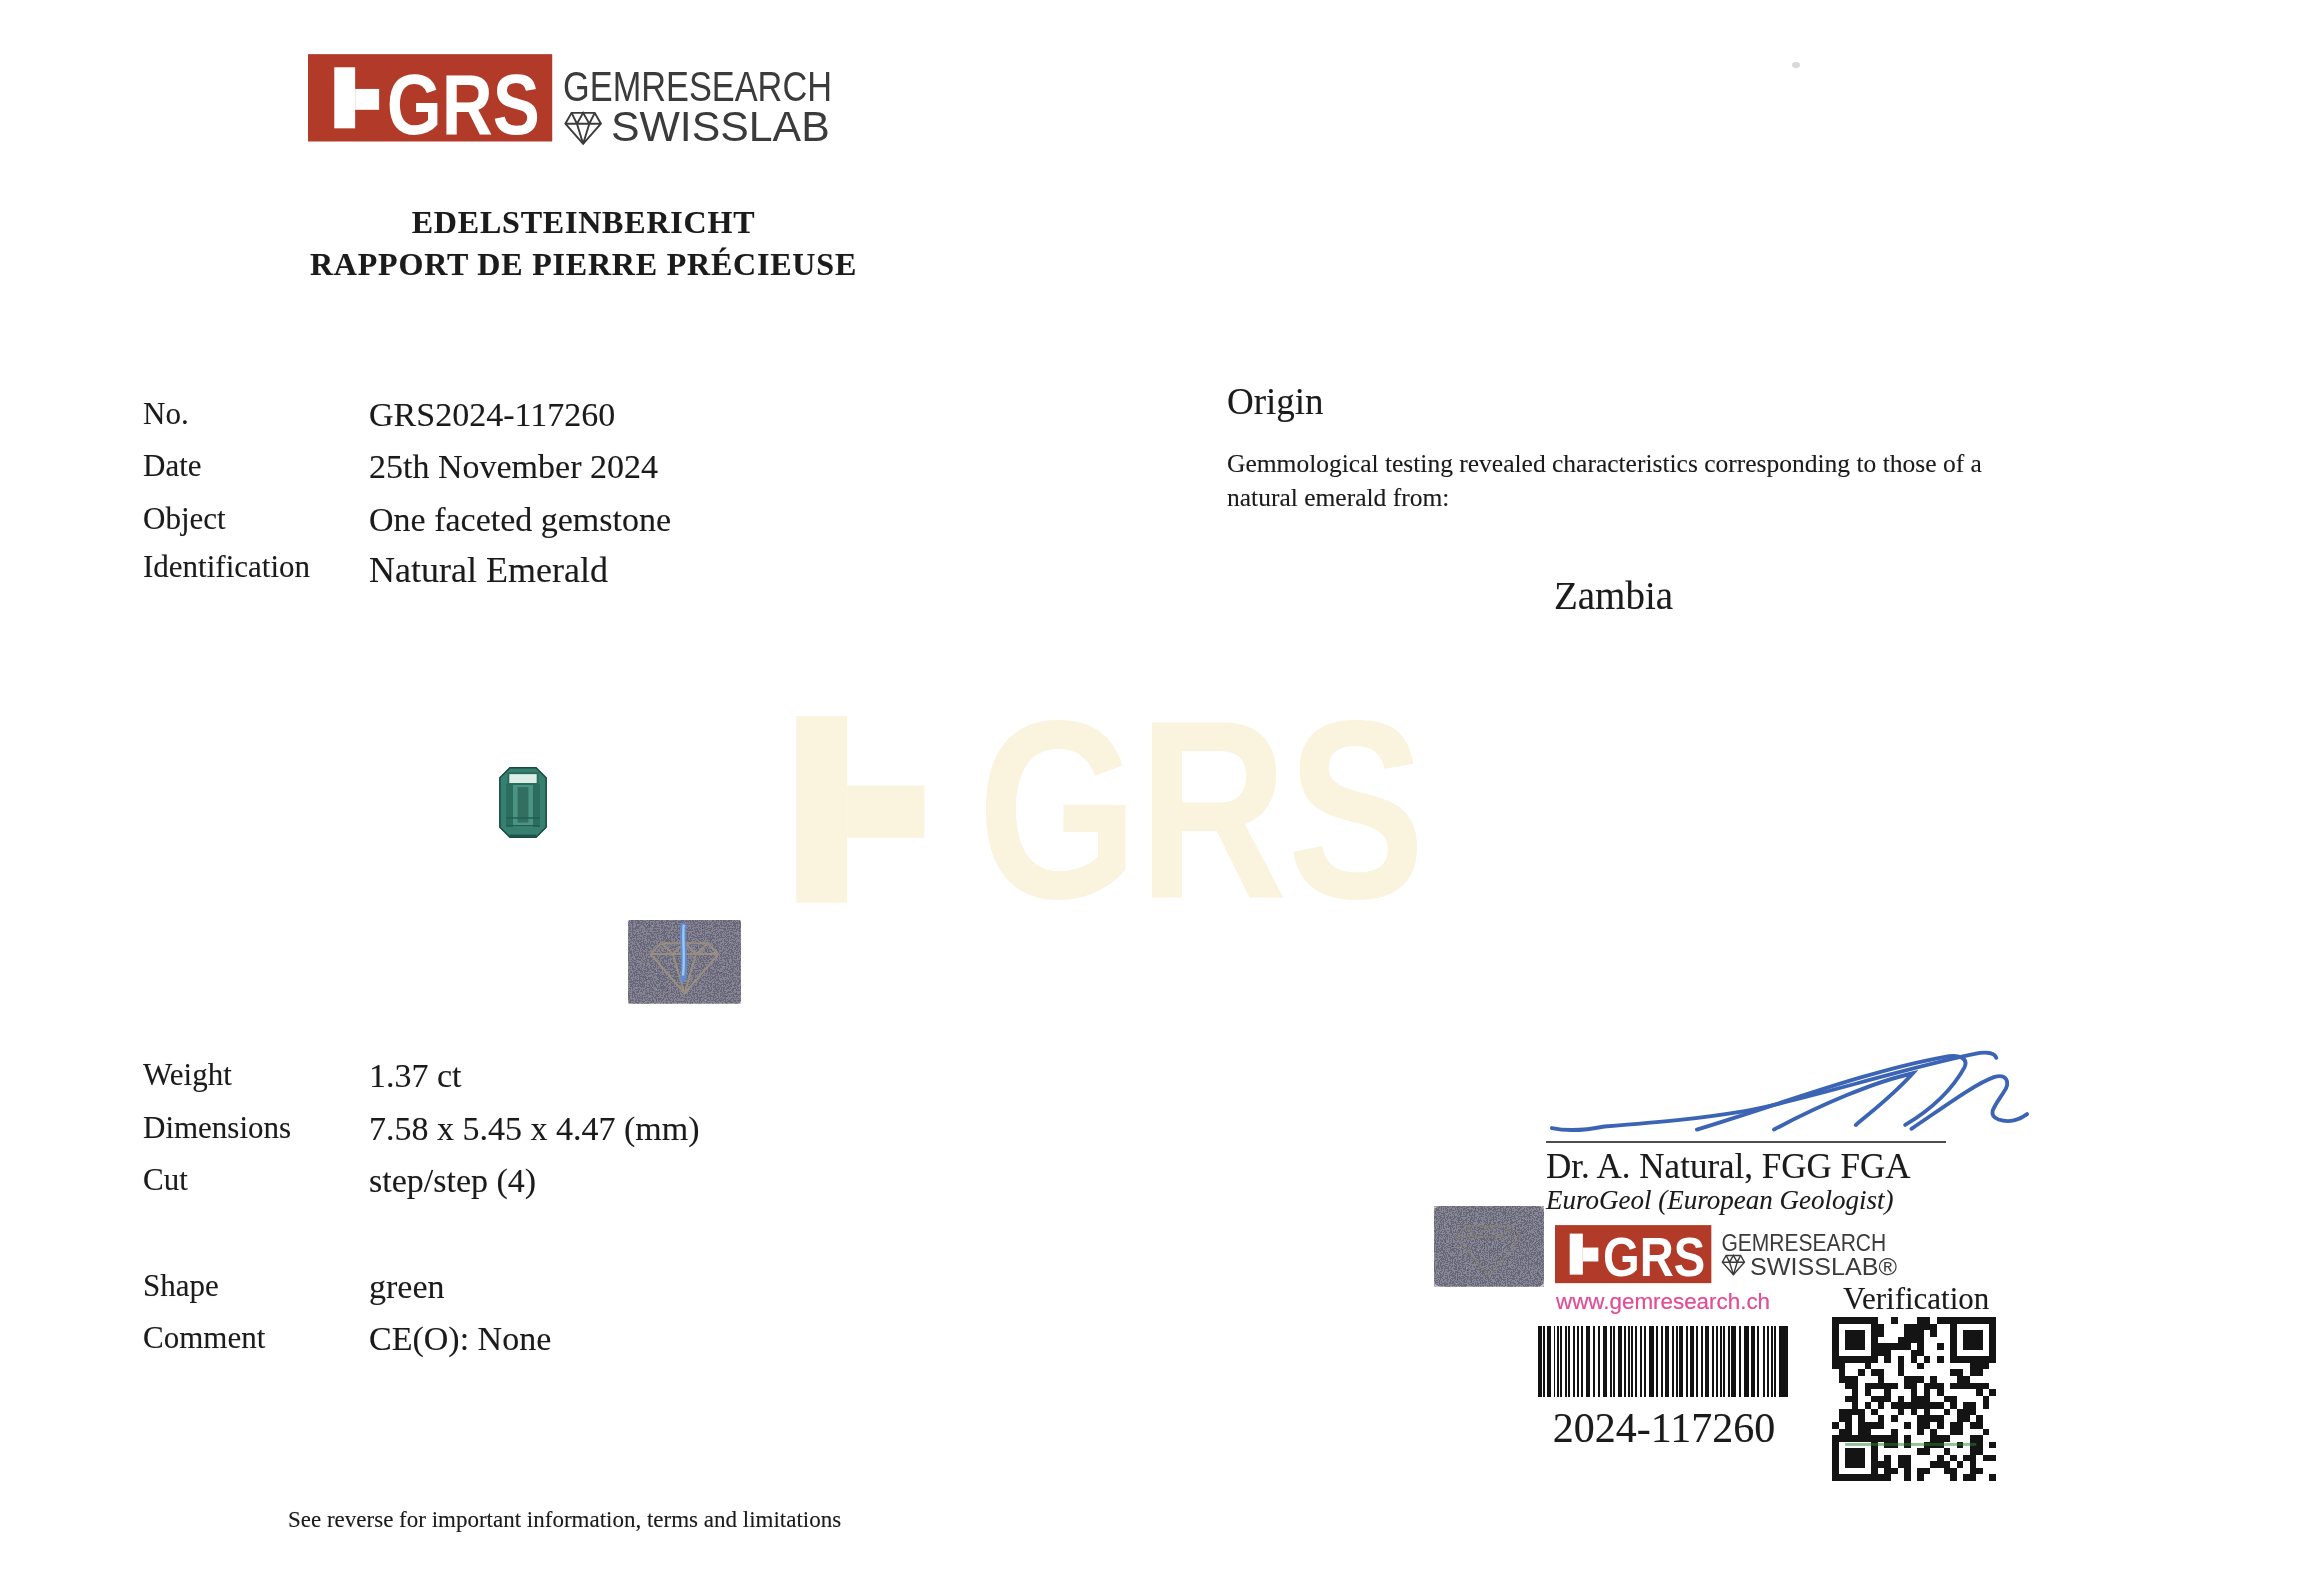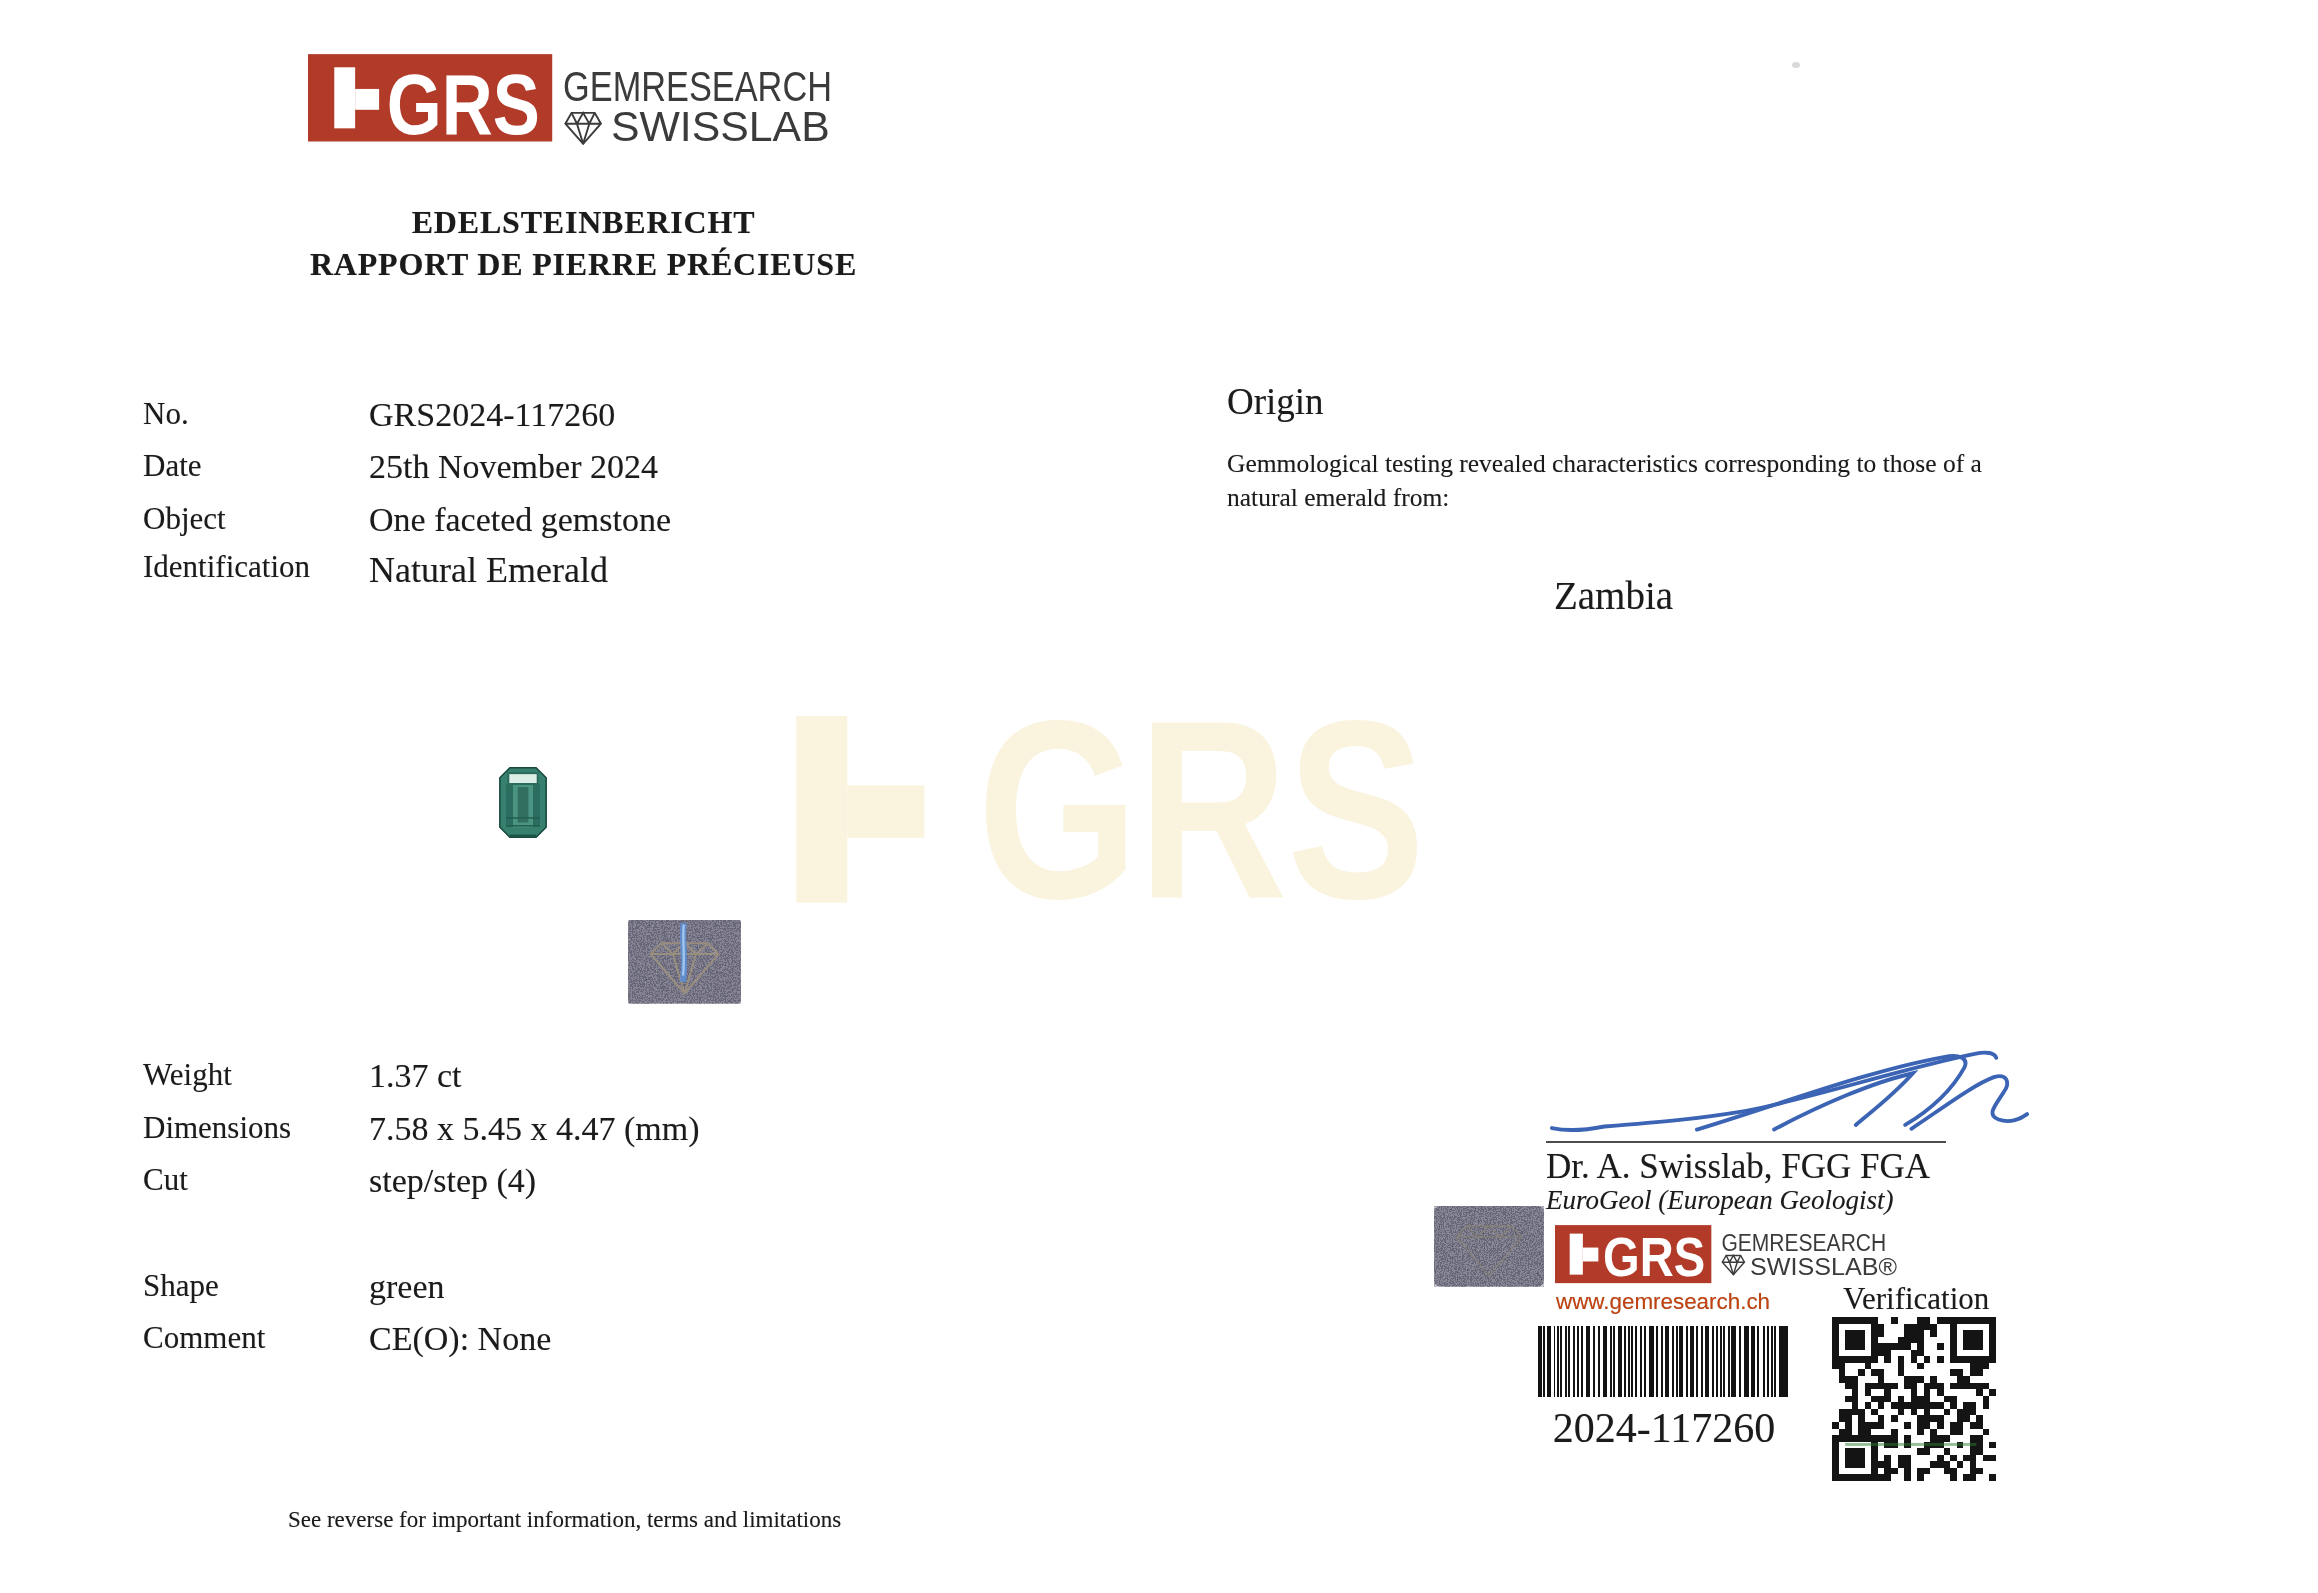--- a/index.html
+++ b/index.html
@@ -30,21 +30,21 @@
   #origin-body{left:1227px;top:447px;width:831px;font-size:25.5px;line-height:1.32;z-index:1;}
   #origin-country{left:1227px;top:573px;width:773px;text-align:center;font-size:39px;z-index:1;}
 
   
   #sig-line{left:1546px;top:1141px;width:400px;height:2.3px;background:#4d4d4d;z-index:1;}
   #sig-name{left:1546px;top:1147px;font-size:35px;z-index:1;}
   #sig-cred{left:1546px;top:1185px;font-size:27px;font-style:italic;z-index:1;}
 
   
   #verify-heading{left:1843px;top:1281px;font-size:31px;z-index:1;}
-  #website{left:1556px;top:1289px;font-size:22.4px;z-index:1;color:#c2410c;}
+  #website{left:1556px;top:1289px;font-size:22.4px;z-index:1;color:#ec4899;}
   #barcode{left:1538px;top:1326px;width:252px;height:71px;z-index:1;}
   #barcode i{position:absolute;top:0;height:100%;background:#121212;display:block;}
   #barcode-number{left:1538px;top:1404px;width:252px;text-align:center;font-size:42px;z-index:1;}
   #qr-wrap{left:1832px;top:1317px;z-index:1;}
 
   
   #footer-left{left:288px;top:1507px;font-size:23px;z-index:1;}
   #footer-right{left:1459px;top:1515px;font-size:25.5px;z-index:1;}
 
   #tiny-dot{left:1792px;top:62px;width:7.7px;height:6.2px;border-radius:50%;background:#d9d9d9;z-index:1;}
@@ -173,21 +173,21 @@
     <span class="fvalue soft">CE(O): None</span>
   </div>
 
   <svg class="abs" style="left:1542px;top:1037px;" width="495" height="108" fill="none" stroke="#3c64b4" stroke-width="5" stroke-linecap="round" viewBox="0 0 640 140">
     <path d="M12,118 C30,122 55,121 80,116 C160,110 200,106 262,96 S470,40 560,22 C576,18 586,21 588,27"></path>
     <path d="M200,120 C300,90 420,44 520,26 C540,22 552,27 547,39 C530,70 500,96 470,114"></path>
     <path d="M300,120 C360,88 430,58 480,47 C452,78 422,100 406,114"></path>
     <path d="M478,119 C520,91 560,61 585,52 C601,47 607,58 598,71 C586,90 575,101 591,107 C606,112 620,106 628,100"></path>
   </svg>
   <div id="sig-line" class="abs"></div>
-  <div id="sig-name" class="abs serif soft">Dr. A. Swisslab, FGG FGA</div>
+  <div id="sig-name" class="abs serif soft">Dr. A. Natural, FGG FGA</div>
   <div id="sig-cred" class="abs serif soft">EuroGeol (European Geologist)</div>
 
   <svg class="abs" style="left:1434px;top:1206px;" width="110" height="82" viewBox="0 0 142 106">
     <rect x="0" y="0" width="142" height="104" rx="8" fill="#1f212c"></rect>
     <rect x="0" y="0" width="142" height="104" rx="8" filter="url(#granite2)" opacity="0.8"></rect>
     <rect x="0" y="0" width="142" height="104" rx="8" fill="#2a3350" opacity="0.2"></rect>
     <g fill="none" stroke="#8f8470" stroke-width="2" opacity="0.5">
       <path d="M42,26 L100,26 L113,40 L71,90 L29,40 Z"></path>
       <path d="M29,40 L113,40 M42,26 L56,40 L71,26 L86,40 L100,26"></path>
     </g>

